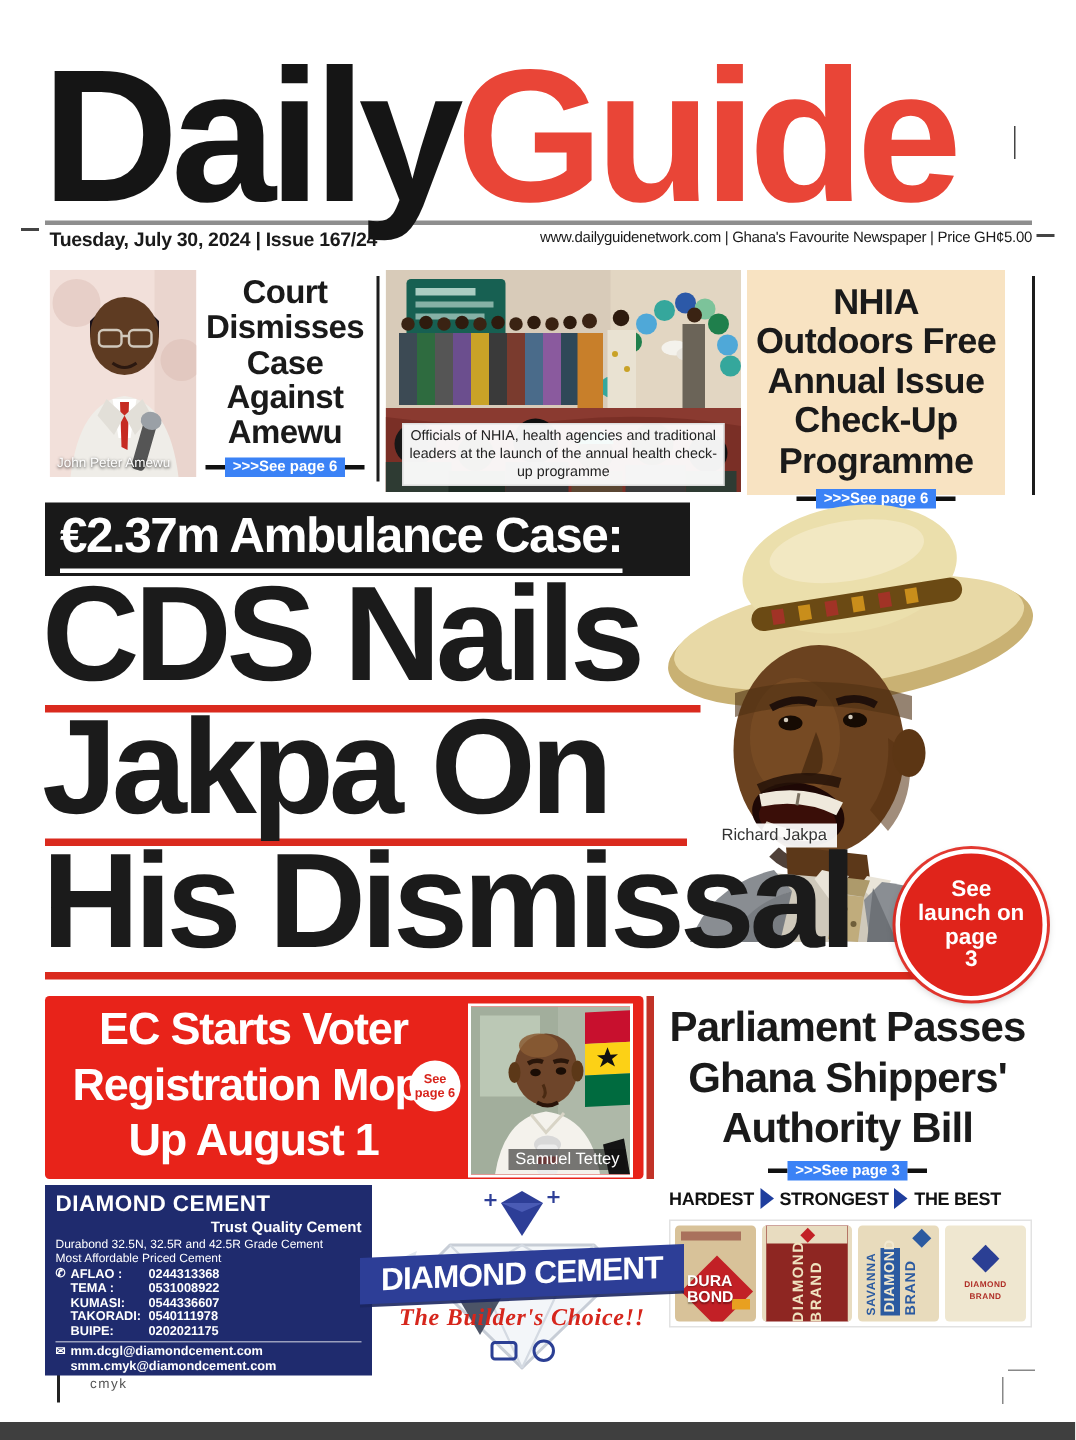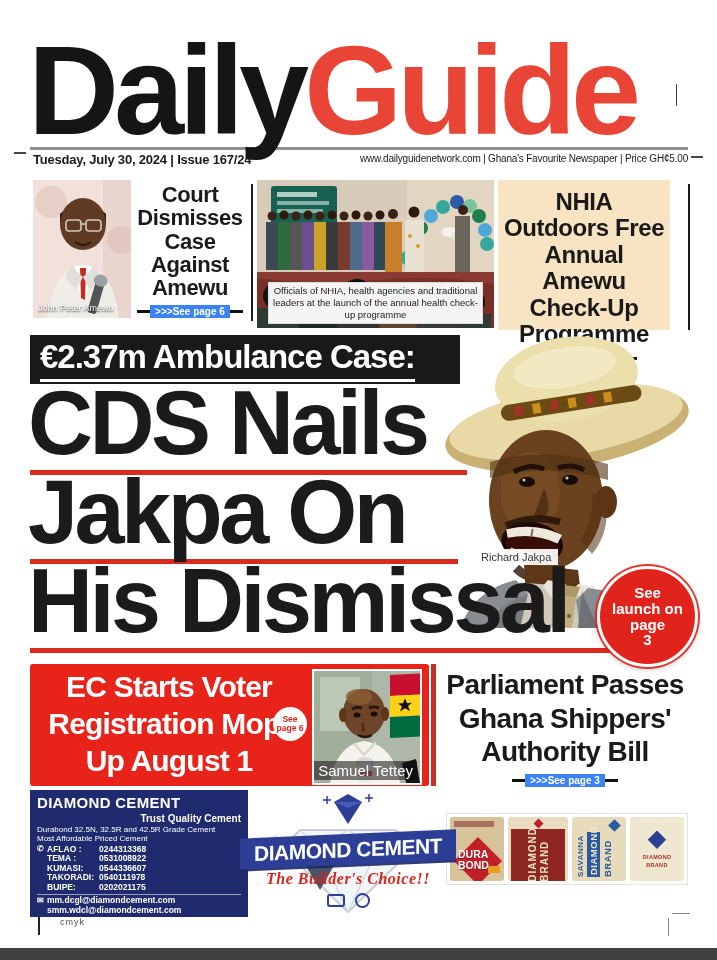--- a/index.html
+++ b/index.html
@@ -62,21 +62,21 @@
   .ecbox{position:absolute;left:30px;top:664px;width:399px;height:122px;background:#E8231A;
          border-radius:3px;z-index:2;}
   .ec-h{position:absolute;left:12px;top:5px;width:254px;font-size:30px;line-height:1.23;
         font-weight:800;color:#fff;text-align:center;letter-spacing:-.8px;}
   .ec-badge{position:absolute;left:243px;top:43px;width:34px;height:34px;border-radius:50%;
             background:#fff;color:#D8241C;font-size:8.5px;font-weight:800;line-height:1.1;
             display:flex;align-items:center;justify-content:center;text-align:center;
             padding:2px;box-sizing:border-box;}
   .tettey{left:282px;top:5px;width:106px;height:112px;border:2px solid #fff;}
   .tettey-cap{position:absolute;right:3px;bottom:3px;background:rgba(15,15,15,.55);
-              color:#fff;font-size:15px;padding:1px 4px;}
+              color:#fff;font-size:11px;padding:1px 4px;}
   .red-divider{position:absolute;left:431px;top:664px;width:5px;height:122px;background:#C13227;}
   .parl{position:absolute;left:440px;top:668px;width:250px;}
   .parl-h{font-size:28px;line-height:1.2;font-weight:800;text-align:center;letter-spacing:-.6px;}
 
   
   .ad-navy{position:absolute;left:30px;top:790px;width:218px;height:127px;background:#1F2B6E;
            color:#fff;padding:5px 7px;box-sizing:border-box;overflow:hidden;}
   .ad-co{font-size:15px;font-weight:800;letter-spacing:.3px;line-height:1.1;}
   .ad-tag{font-size:10px;font-weight:700;line-height:1.2;margin-top:1px;text-align:right;}
   .ad-d1,.ad-d2{font-size:8px;line-height:1.15;}
@@ -255,21 +255,21 @@
         <circle cx="178" cy="116" r="14" fill="#1C140E"></circle>
           <rect x="160" y="130" width="40" height="18" fill="#3A3A3A"></rect>
         <circle cx="215" cy="122" r="13" fill="#101010"></circle>
           <rect x="200" y="134" width="34" height="14" fill="#2E3B33"></rect>
       </g>
     </svg>
     <div class="nhia-cap">Officials of NHIA, health agencies and traditional leaders at the launch of the annual health check-up programme</div>
   </div>
 
   <div class="nhiaBox">
-    <div class="nhia-h">NHIA Outdoors Free Annual Amewu Check-Up Programme</div>
+    <div class="nhia-h">NHIA Outdoors Free Annual Issue Check-Up Programme</div>
     <div class="chip-row">
       <i class="dash"></i>
         <span class="chip">&gt;&gt;&gt;See page 6</span>
         <i class="dash"></i>
     </div>
   </div>
   <div class="vdiv d2"></div>
 
   <div class="kicker">
     <span>€2.37m Ambulance Case:</span>
@@ -416,21 +416,21 @@
       <div class="ph-row">
           <span class="ph-ic"></span>
           <span class="ph-l">BUIPE:</span>
           <span>0202021175</span>
         </div>
     </div>
     <div class="em-rows">
       <span class="em-ic">✉</span>
       <div>
         <div>mm.dcgl@diamondcement.com</div>
-        <div>smm.wdcl@diamondcement.com</div>
+        <div>smm.cmyk@diamondcement.com</div>
       </div>
     </div>
 
   </div>
 
   <div class="ad-mid">
     <svg viewBox="0 0 200 127" width="200" height="127">
       <polygon points="52,40 148,40 166,58 100,122 34,58" fill="#F3F6F9" stroke="#C7CDD6" stroke-width="2" stroke-linejoin="round"></polygon>
       <g stroke="#D4DAE2" stroke-width="1.5" fill="none">
         <path d="M34 58 H166"></path>
@@ -448,20 +448,27 @@
     <div class="ad-banner">
         <span>DIAMOND CEMENT</span>
       </div>
     <div class="ad-slogan">The Builder's Choice!!</div>
     <div class="ad-logos">
       <span class="lg1"></span>
       <span class="lg2"></span>
     </div>
   </div>
 
+  <div class="ad-quality">
+    <span>HARDEST</span>
+    <i class="chev"></i>
+    <span>STRONGEST</span>
+    <i class="chev"></i>
+    <span>THE BEST</span>
+  </div>
 
   <div class="bags">
     <div class="bag b1">
       <i class="b1-top"></i>
       <i class="b1-diamond"></i>
       <div class="b1-label">
         <div>DURA</div>
         <div>BOND</div>
       </div>
       <i class="b1-tag"></i>

